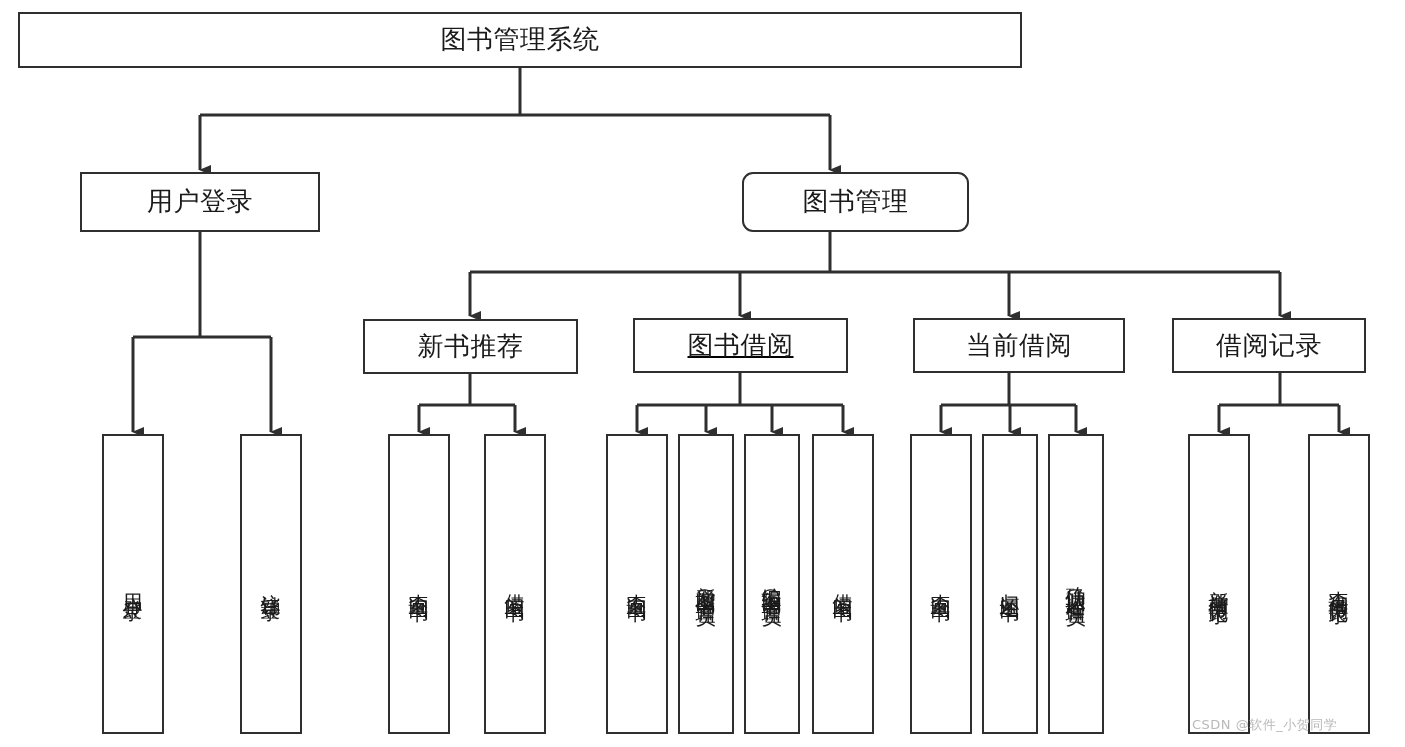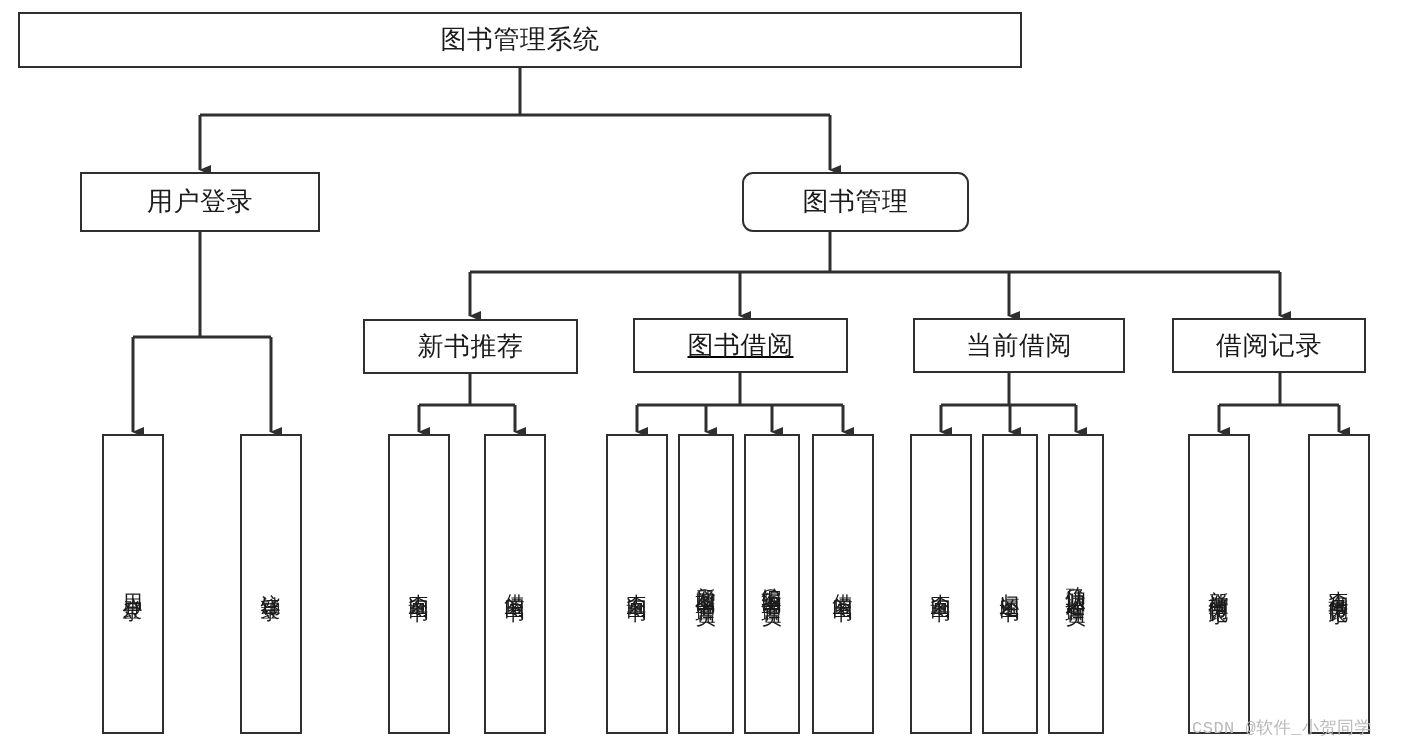--- a/index.html
+++ b/index.html
@@ -47,26 +47,25 @@
   .node.leaf .node-label {
     writing-mode: vertical-rl;
     text-orientation: upright;
     font-size: 20px;
     letter-spacing: 3px;
     white-space: nowrap;
     line-height: 1;
   }
   .watermark {
     position: absolute;
-    font-size: 17px;
+    font-size: 13px;
     color: #b9b9b9;
     white-space: nowrap;
     letter-spacing: 0.5px;
     pointer-events: none;
-    font-family: Liberation Mono, monospace;
   }
 </style>
 </head>
 <body>
 
 <div id="canvas">
 
   <svg id="diagram-svg" viewBox="0 0 1405 747" xmlns="http://www.w3.org/2000/svg">
     <defs>
       <marker id="arrow" viewBox="0 0 10 12" refX="5" refY="11" markerWidth="10" markerHeight="12" orient="auto-start-reverse" markerUnits="userSpaceOnUse">

